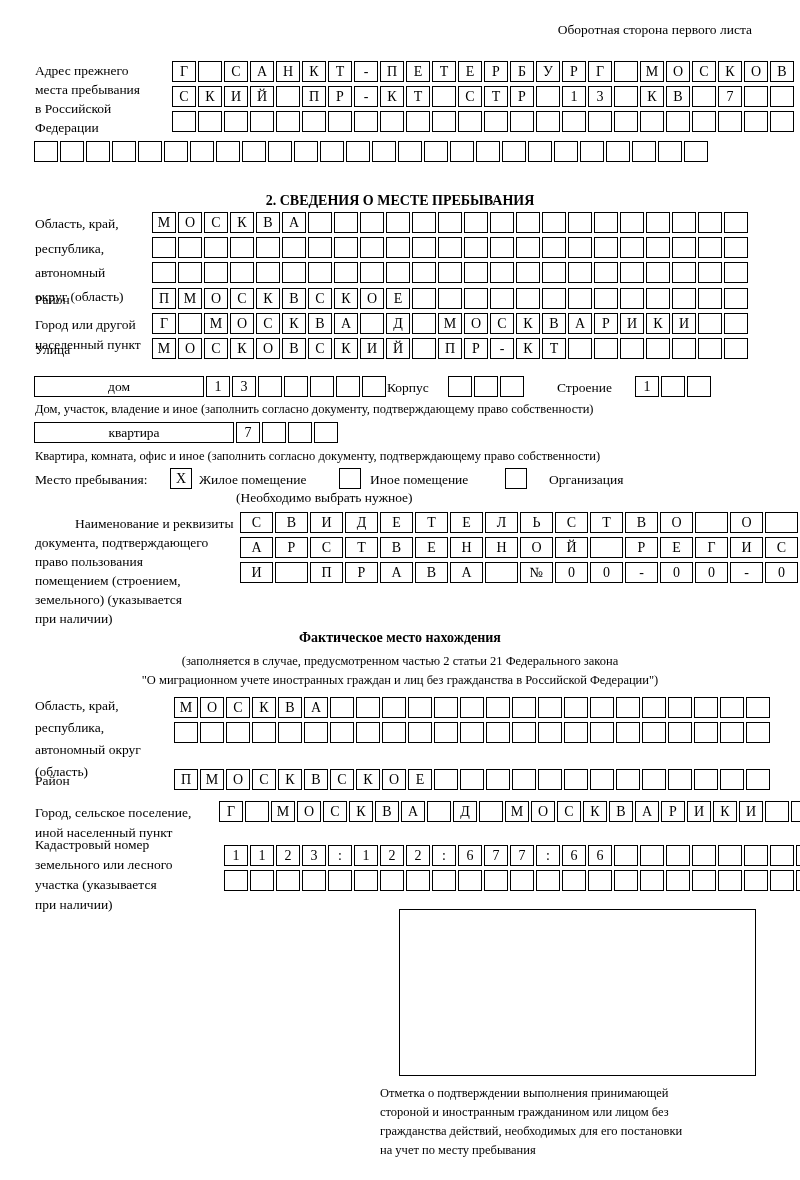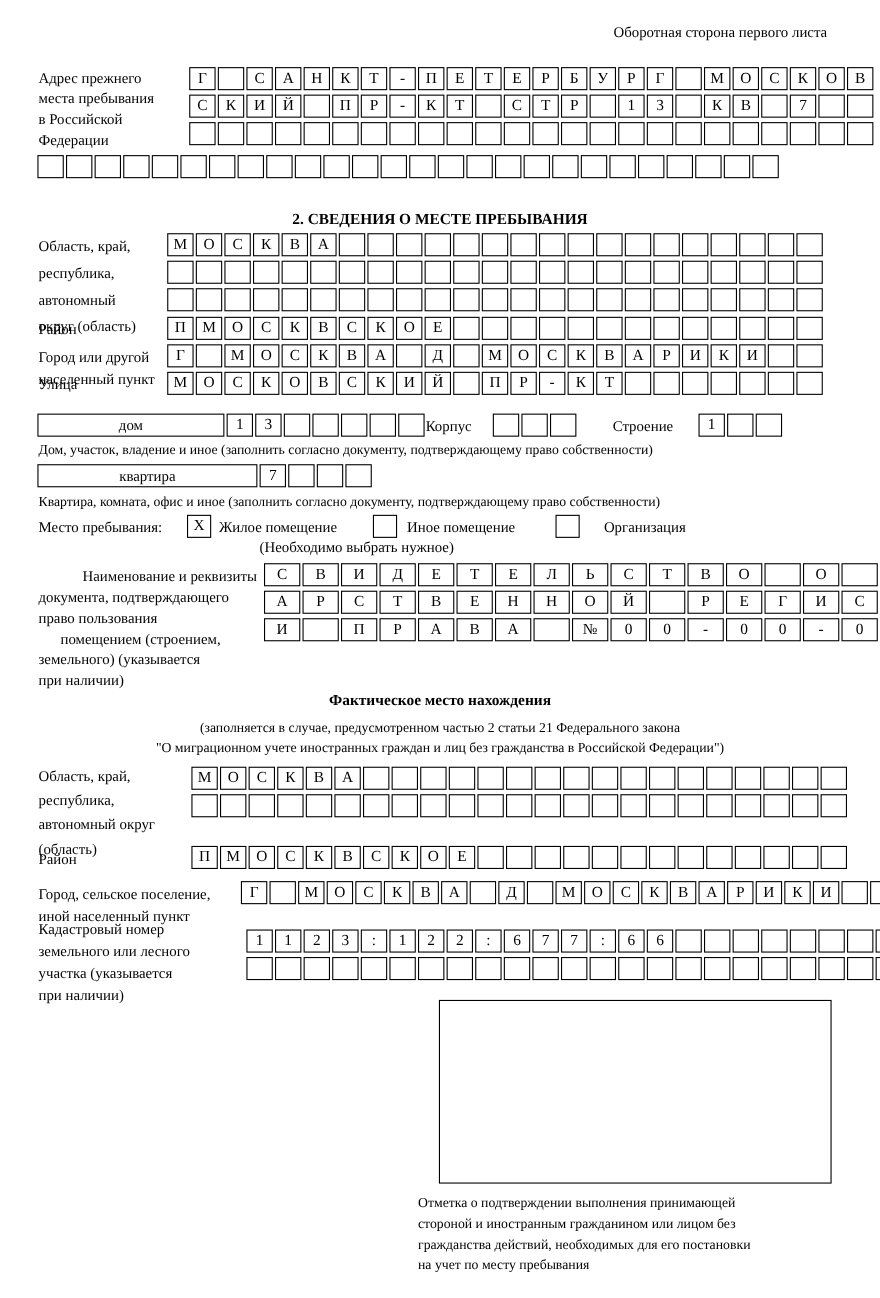--- a/index.html
+++ b/index.html
@@ -415,21 +415,21 @@
   <div class="t" style="left:199px; top:471px;">Жилое помещение</div>
   <div class="checkbox" style="left:339px; top:468px;"></div>
   <div class="t" style="left:370px; top:471px;">Иное помещение</div>
   <div class="checkbox" style="left:505px; top:468px;"></div>
   <div class="t" style="left:549px; top:471px;">Организация</div>
   <div class="t" style="left:236px; top:489px;">(Необходимо выбрать нужное)</div>
 
   <div class="t" style="left:35px; top:515px;margin-left:40px;">Наименование и реквизиты</div>
   <div class="t" style="left:35px; top:534px;">документа, подтверждающего</div>
   <div class="t" style="left:35px; top:553px;">право пользования</div>
-  <div class="t" style="left:35px; top:572px;margin-left:20px;">помещением (строением,</div>
+  <div class="t" style="left:35px; top:572px;">помещением (строением,</div>
   <div class="t" style="left:35px; top:591px;">земельного) (указывается</div>
   <div class="t" style="left:35px; top:610px;">при наличии)</div>
 
   <div class="cells" id="s2-doc0" style="left:240px; top:512px;">
       <div class="cell wide">С</div>
       <div class="cell wide">В</div>
       <div class="cell wide">И</div>
       <div class="cell wide">Д</div>
       <div class="cell wide">Е</div>
       <div class="cell wide">Т</div>

